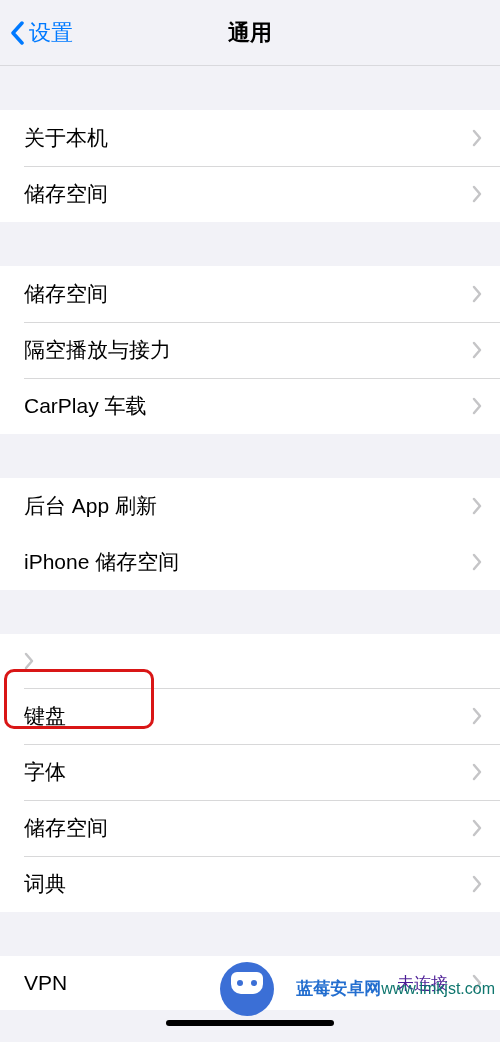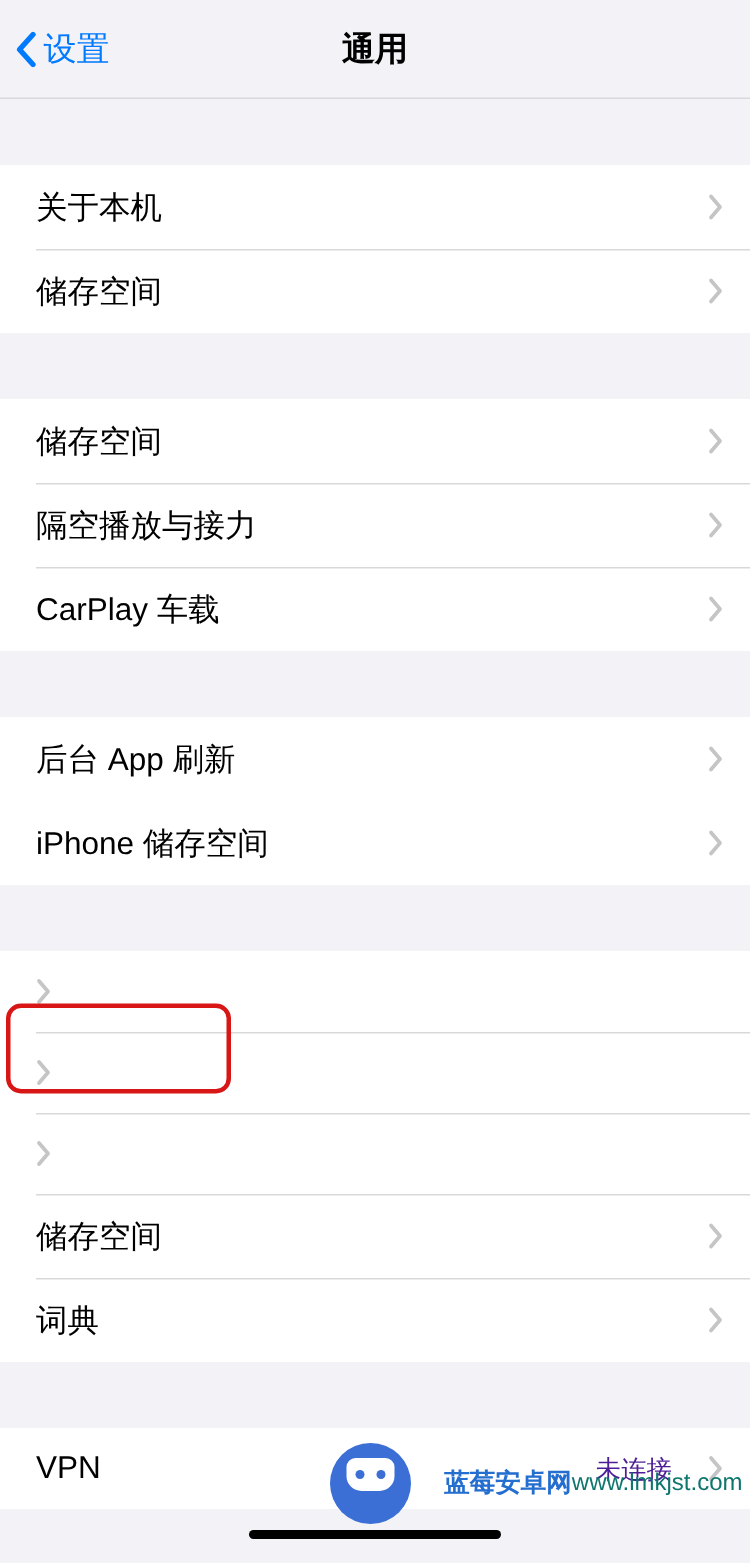--- a/index.html
+++ b/index.html
@@ -250,26 +250,28 @@
 <div class="section-gap"></div>
 
 <div class="section">
   <div class="row">
     <span class="chevron-right"><svg viewBox="0 0 10 18" fill="none">
           <path d="M2 2 L8 9 L2 16" stroke-width="2.5" stroke-linecap="round" stroke-linejoin="round"></path>
         </svg></span>
     <div class="row-divider"></div>
   </div>
   <div class="row">
-    <span class="chevron-right"><svg viewBox="0 0 10 18" fill="none">
-          <path d="M2 2 L8 9 L2 16" stroke-width="2.5" stroke-linecap="round" stroke-linejoin="round"></path>
-        </svg></span>
-    <div class="row-divider"></div>
-  </div>
-  <div class="row">
+    <span class="row-label">键盘</span>
+    <span class="chevron-right"><svg viewBox="0 0 10 18" fill="none">
+          <path d="M2 2 L8 9 L2 16" stroke-width="2.5" stroke-linecap="round" stroke-linejoin="round"></path>
+        </svg></span>
+    <div class="row-divider"></div>
+  </div>
+  <div class="row">
+    <span class="row-label">字体</span>
     <span class="chevron-right"><svg viewBox="0 0 10 18" fill="none">
           <path d="M2 2 L8 9 L2 16" stroke-width="2.5" stroke-linecap="round" stroke-linejoin="round"></path>
         </svg></span>
     <div class="row-divider"></div>
   </div>
   <div class="row">
     <span class="row-label">储存空间</span>
     <span class="chevron-right"><svg viewBox="0 0 10 18" fill="none">
           <path d="M2 2 L8 9 L2 16" stroke-width="2.5" stroke-linecap="round" stroke-linejoin="round"></path>
         </svg></span>

